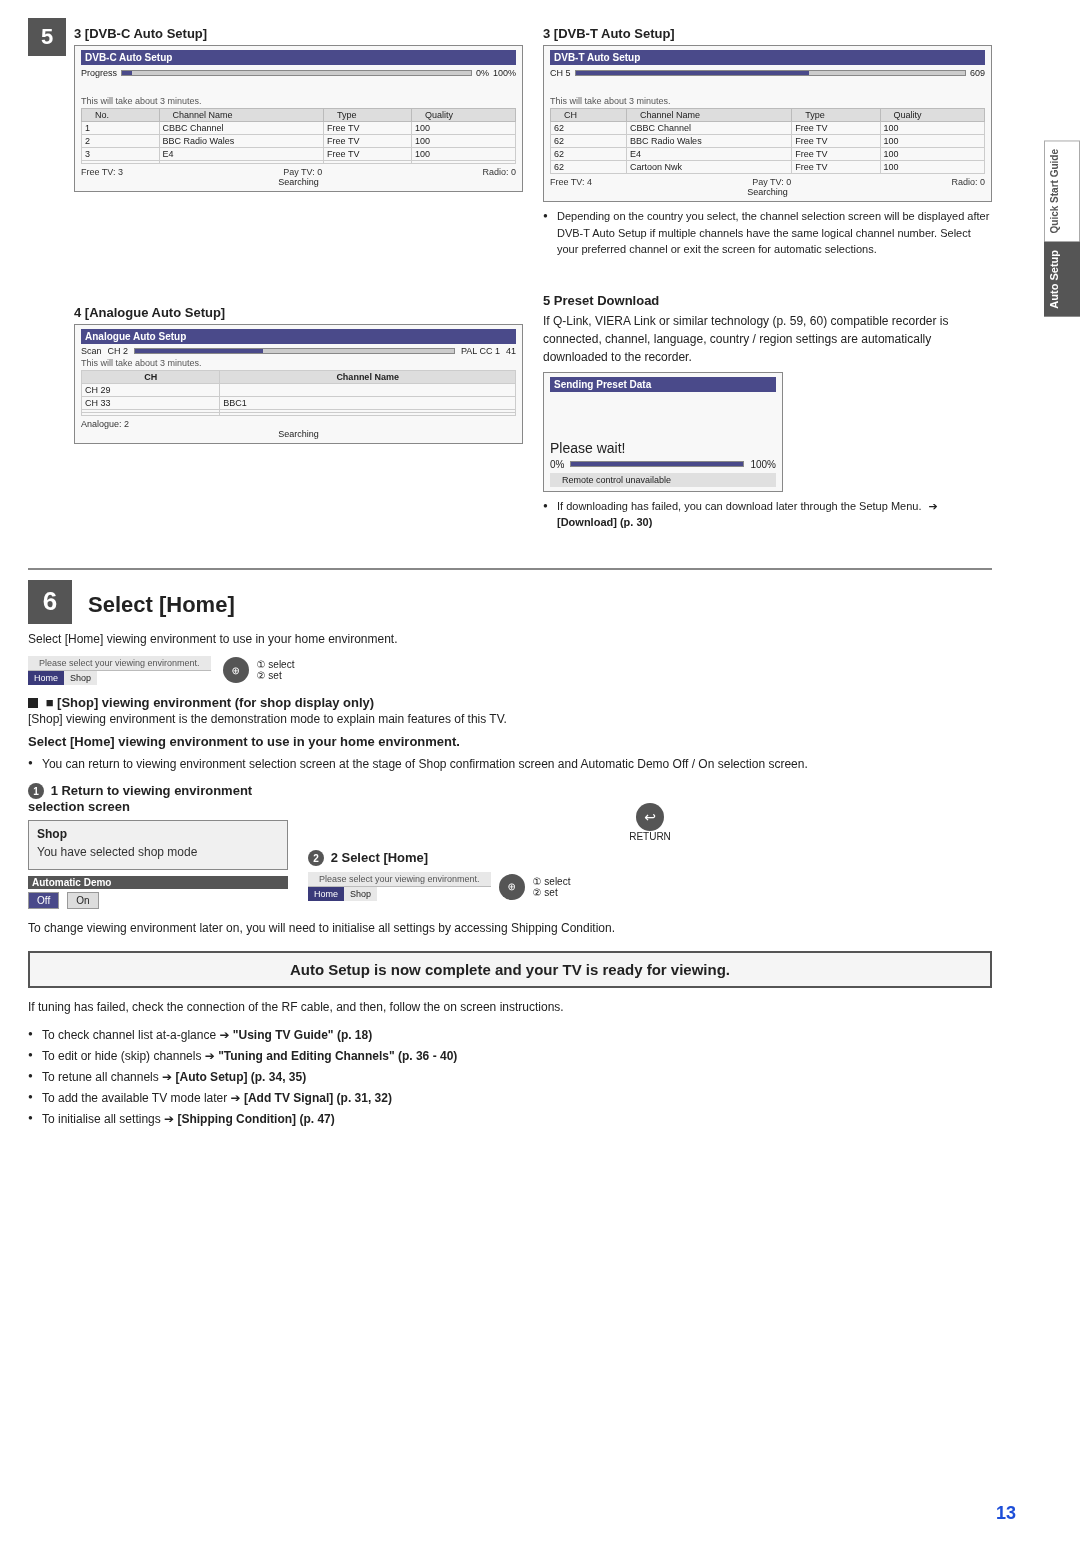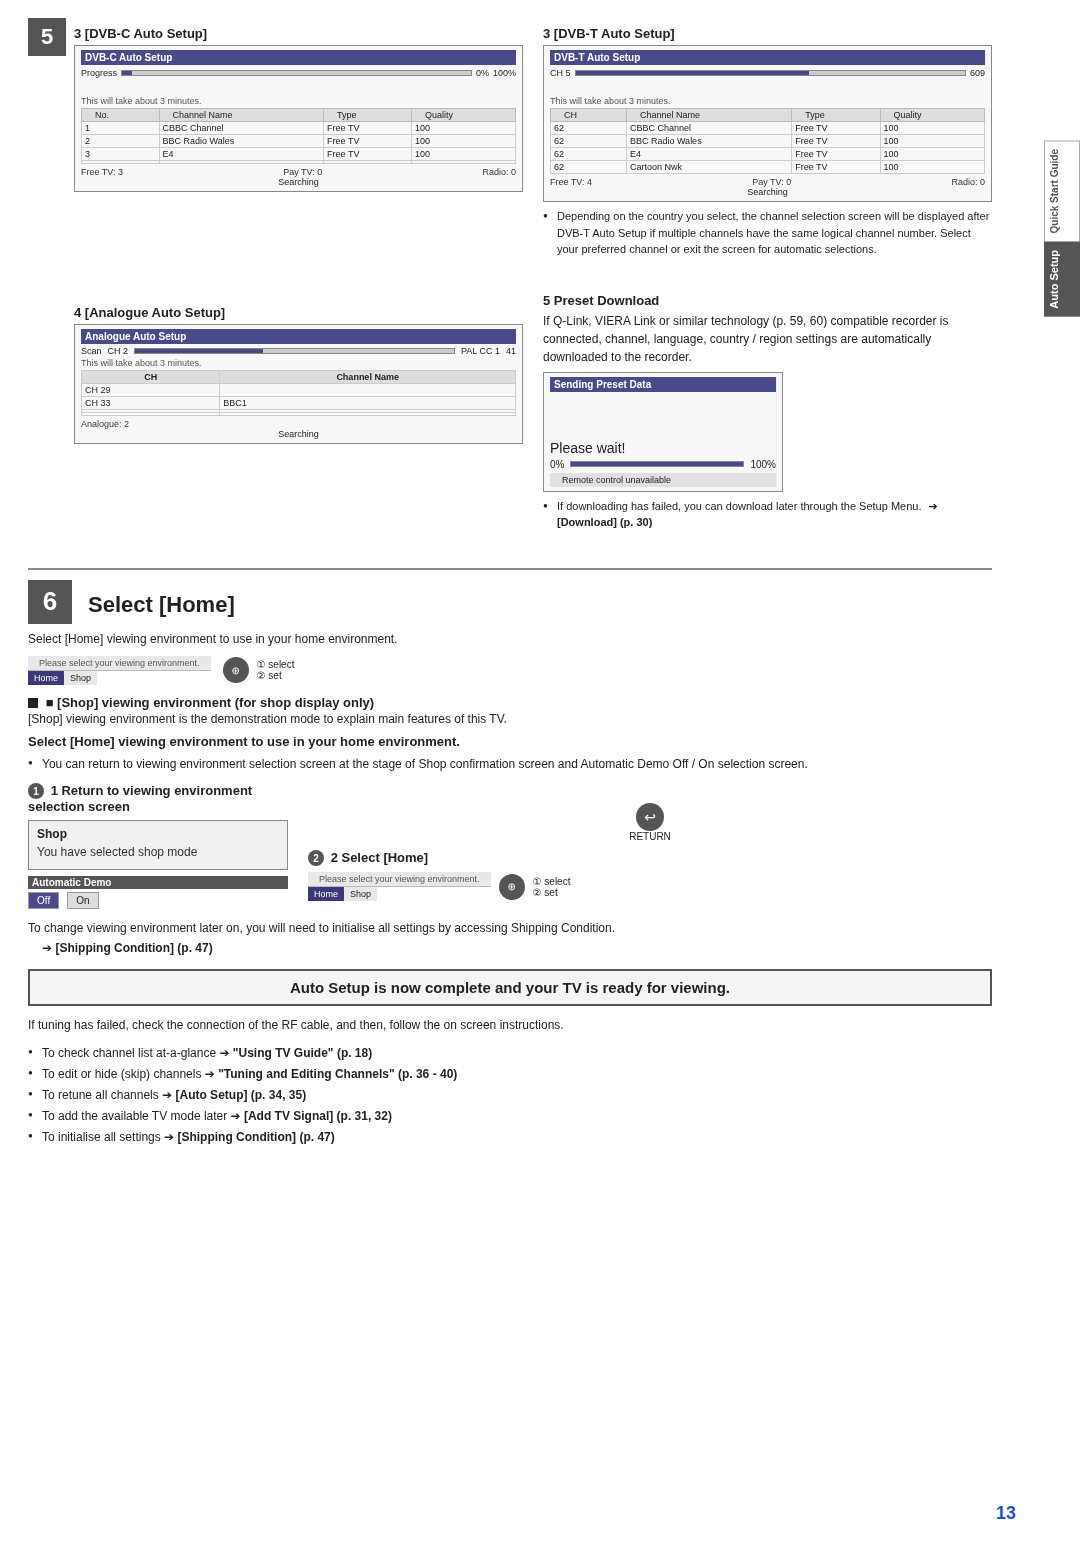--- a/index.html
+++ b/index.html
@@ -711,23 +711,20 @@
             <div class="select-set-labels">
               <span>① select</span>
               <span>② set</span>
             </div>
           </div>
         </div>
       </div>
     </div>
 
     <div class="body-text" style="margin-top:10px;">To change viewing environment later on, you will need to initialise all settings by accessing Shipping Condition.</div>
-    <div style="padding-left:14px; font-size:12px;">
-      <span>➔ </span><strong>[Shipping Condition] (p. 47)</strong>
-    </div>
   </div>
 
   <div class="completion-box">
     <div class="completion-title">Auto Setup is now complete and your TV is ready for viewing.</div>
   </div>
 
   <div class="body-text" style="margin-top:10px;">If tuning has failed, check the connection of the RF cable, and then, follow the on screen instructions.</div>
 
   <div class="bottom-bullets">
     <div class="bullet-text">

